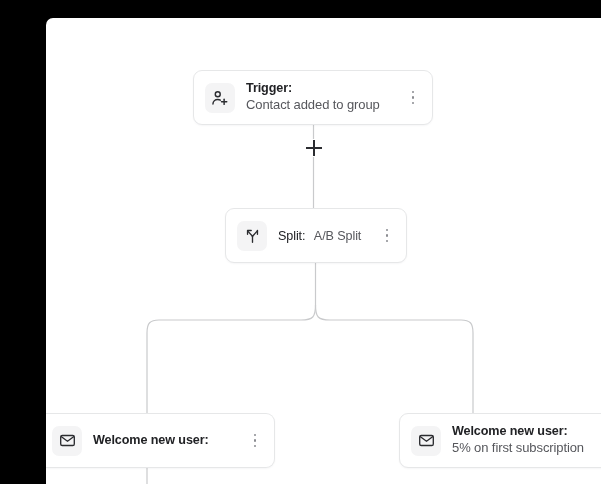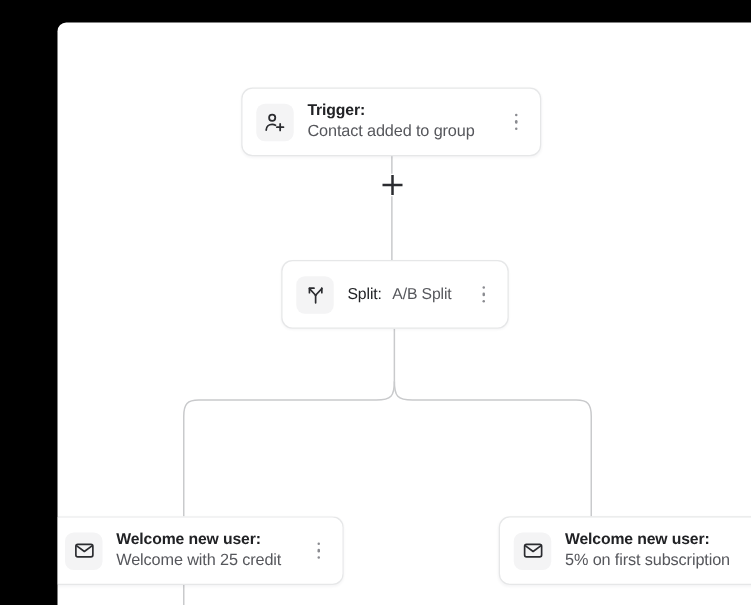--- a/index.html
+++ b/index.html
@@ -215,21 +215,20 @@
 
     <div class="node" id="node-email-a" style="left:0px; top:395px;">
       <span class="node-icon">
         <svg width="17" height="17" viewBox="0 0 24 24" fill="none" stroke="#2b2c30" stroke-width="1.9" stroke-linecap="round" stroke-linejoin="round">
           <rect x="2.4" y="5" width="19.2" height="14" rx="2.2"></rect>
           <path d="M3.4 6.6 L12 13 L20.6 6.6"></path>
         </svg>
       </span>
       <span class="node-text">
         <div class="node-title">Welcome new user:</div>
-        <div class="node-sub">Welcome with 25 credit</div>
       </span>
       <span class="kebab">
         <span></span>
           <span></span>
           <span></span>
       </span>
     </div>
 
     <div class="node" id="node-email-b" style="left:353px; top:395px;">
       <span class="node-icon">

